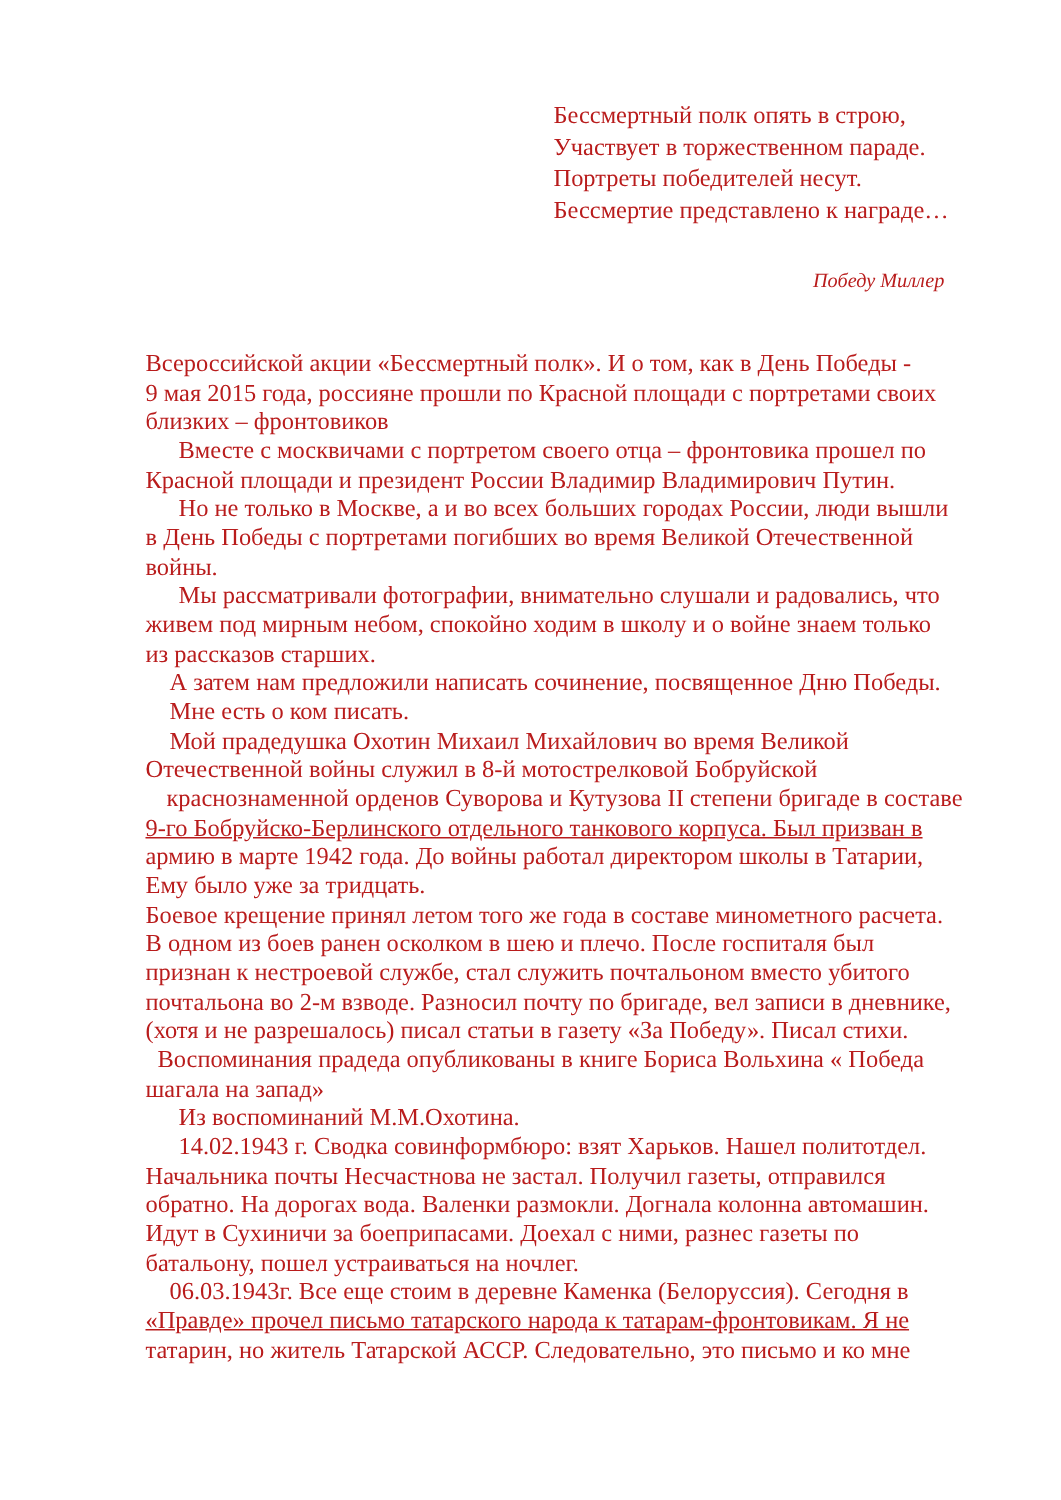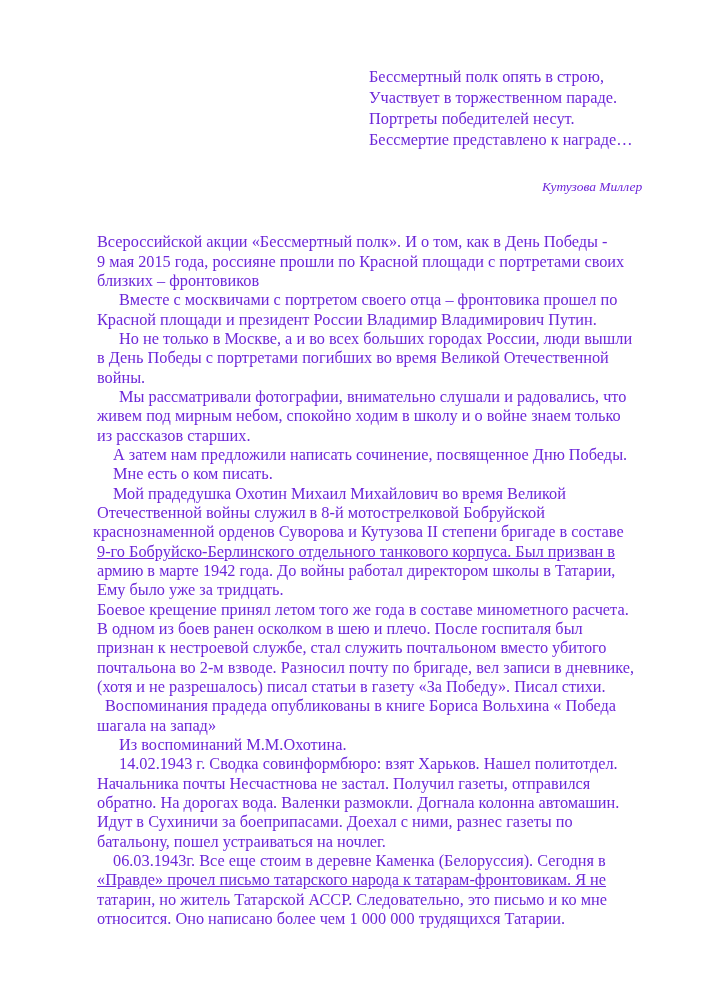--- a/index.html
+++ b/index.html
@@ -1,19 +1,19 @@
 <!DOCTYPE html>
 <html><head>
   <meta charset="utf-8">
   <style>
     html, body { margin: 0; padding: 0; background: #ffffff; }
     body { width: 707px; height: 1000px; position: relative; overflow: hidden; }
     .page {
       position: absolute; left: 0; top: 0; width: 707px; height: 1000px;
-      background: #ffffff; color: #6d28d9;
+      background: #ffffff; color: #b91c1c;
       font-family: "Liberation Serif", serif;
     }
     .epigraph {
       position: absolute; left: 369px; top: 66px;
       font-size: 16.3px; line-height: 21px; white-space: nowrap;
     }
     .epigraph .ln { display: block; }
     .author {
       position: absolute; left: 542px; top: 179px;
       font-size: 13.5px; font-style: italic; white-space: nowrap;
@@ -29,53 +29,52 @@
 <body>
 
 <div class="page">
 
   <div class="epigraph">
     <span class="ln">Бессмертный полк опять в строю,</span>
     <span class="ln">Участвует в торжественном параде.</span>
     <span class="ln">Портреты победителей несут.</span>
     <span class="ln">Бессмертие представлено к награде…</span>
   </div>
-  <div class="author">Кутузова Миллер</div>
+  <div class="author">Победу Миллер</div>
 
   <div class="body-text">
     <div class="line" style="left: 97px; top: 232.333px;">Всероссийской  акции   «Бессмертный  полк». И о том, как   в День Победы -</div>
     <div class="line" style="left: 97px; top: 251.667px;">9 мая 2015 года, россияне прошли по Красной площади с портретами своих</div>
     <div class="line" style="left: 97px; top: 271px;">близких – фронтовиков</div>
     <div class="line" style="left: 119px; top: 290.333px;">Вместе с москвичами  с портретом своего отца – фронтовика  прошел по</div>
     <div class="line" style="left: 97px; top: 309.667px;">Красной площади и президент России  Владимир Владимирович Путин.</div>
     <div class="line" style="left: 119px; top: 329px;">Но не только в Москве, а и во всех больших городах России,  люди вышли</div>
     <div class="line" style="left: 97px; top: 348.333px;">в День Победы с портретами погибших во время Великой Отечественной</div>
     <div class="line" style="left: 97px; top: 367.667px;">войны.</div>
     <div class="line" style="left: 119px; top: 387px;">Мы  рассматривали фотографии, внимательно слушали и радовались, что</div>
     <div class="line" style="left: 97px; top: 406.333px;">живем под мирным небом, спокойно ходим в школу и о войне знаем только</div>
     <div class="line" style="left: 97px; top: 425.667px;">из рассказов старших.</div>
     <div class="line" style="left: 113px; top: 445px;">А затем нам предложили написать сочинение,  посвященное Дню Победы.</div>
     <div class="line" style="left: 113px; top: 464.333px;">Мне есть о ком писать.</div>
     <div class="line" style="left: 113px; top: 483.667px;">Мой прадедушка   Охотин  Михаил Михайлович во время Великой</div>
     <div class="line" style="left: 97px; top: 503px;">Отечественной войны служил в 8-й мотострелковой Бобруйской</div>
-    <div class="line" style="left: 93px; top: 522.333px;">краснознаменной орденов Суворова и Кутузова II степени бригаде в составе</div>
+    <div class="line" style="left: 111px; top: 522.333px;">краснознаменной орденов Суворова и Кутузова II степени бригаде в составе</div>
     <div class="line" style="left: 97px; top: 541.667px; text-decoration: underline;">9-го Бобруйско-Берлинского отдельного танкового корпуса. Был призван в</div>
     <div class="line" style="left: 97px; top: 561px;">армию в марте 1942 года. До войны работал директором  школы в Татарии,</div>
     <div class="line" style="left: 97px; top: 580.333px;">Ему было уже за тридцать.</div>
     <div class="line" style="left: 97px; top: 599.667px;">Боевое крещение принял летом того же года  в составе минометного расчета.</div>
     <div class="line" style="left: 97px; top: 619px;">В одном из боев   ранен  осколком в шею и плечо. После госпиталя был</div>
     <div class="line" style="left: 97px; top: 638.333px;">признан к нестроевой службе, стал служить почтальоном вместо убитого</div>
     <div class="line" style="left: 97px; top: 657.667px;">почтальона во 2-м взводе. Разносил почту по бригаде, вел записи в дневнике,</div>
     <div class="line" style="left: 97px; top: 677px;">(хотя и не разрешалось) писал статьи в газету  «За Победу». Писал стихи.</div>
     <div class="line" style="left: 105px; top: 696.333px;">Воспоминания прадеда опубликованы в книге Бориса Вольхина « Победа</div>
     <div class="line" style="left: 97px; top: 715.667px;">шагала на запад»</div>
     <div class="line" style="left: 119px; top: 735px;">Из воспоминаний М.М.Охотина.</div>
     <div class="line" style="left: 119px; top: 754.333px;">14.02.1943 г.  Сводка совинформбюро: взят Харьков. Нашел политотдел.</div>
     <div class="line" style="left: 97px; top: 773.667px;">Начальника почты  Несчастнова  не застал. Получил газеты, отправился</div>
     <div class="line" style="left: 97px; top: 793px;">обратно. На дорогах вода. Валенки размокли. Догнала колонна автомашин.</div>
     <div class="line" style="left: 97px; top: 812.333px; text-align: center;">Идут в Сухиничи за боеприпасами. Доехал с ними, разнес газеты по</div>
     <div class="line" style="left: 97px; top: 831.667px;">батальону, пошел устраиваться на ночлег.</div>
     <div class="line" style="left: 113px; top: 851px;">06.03.1943г. Все еще стоим в деревне Каменка (Белоруссия). Сегодня  в</div>
     <div class="line" style="left: 97px; top: 870.333px; text-decoration: underline;">«Правде» прочел письмо татарского народа к татарам-фронтовикам. Я не</div>
     <div class="line" style="left: 97px; top: 889.667px;">татарин, но житель Татарской АССР. Следовательно, это письмо и ко мне</div>
-    <div class="line" style="left: 97px; top: 909px;">относится. Оно написано более чем  1 000 000 трудящихся Татарии.</div>
   </div>
 </div>
 
 </body></html>

